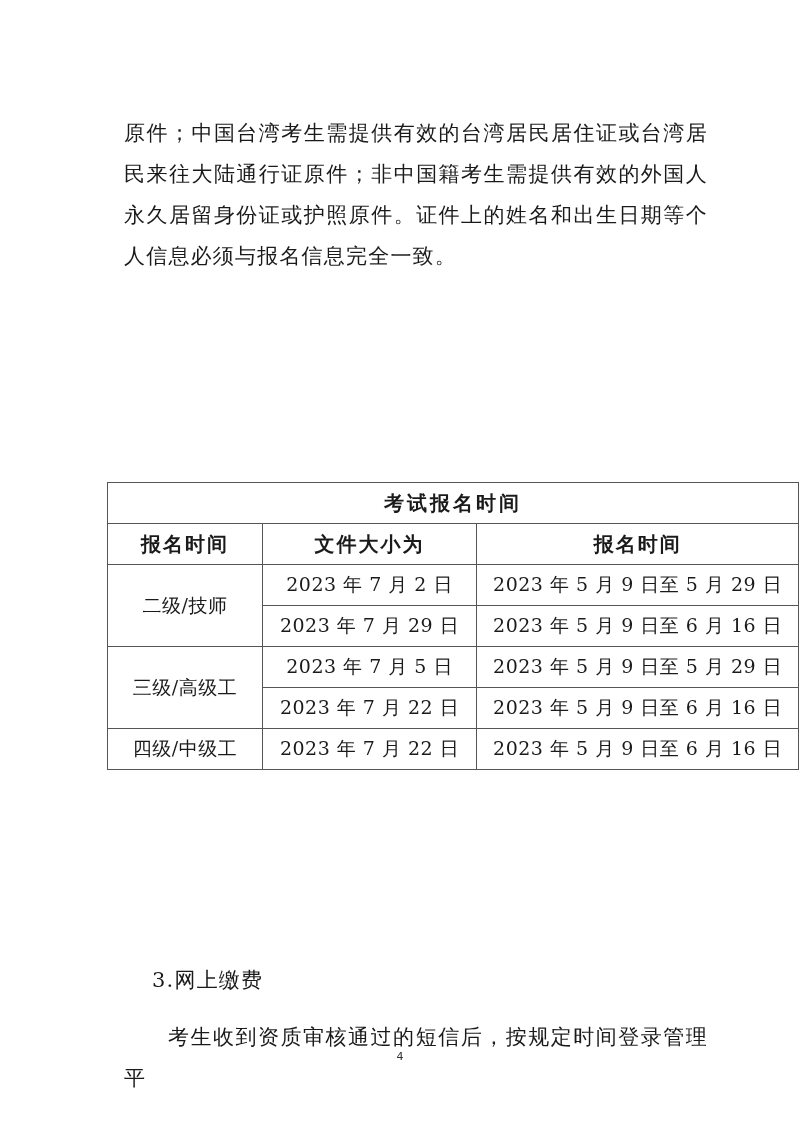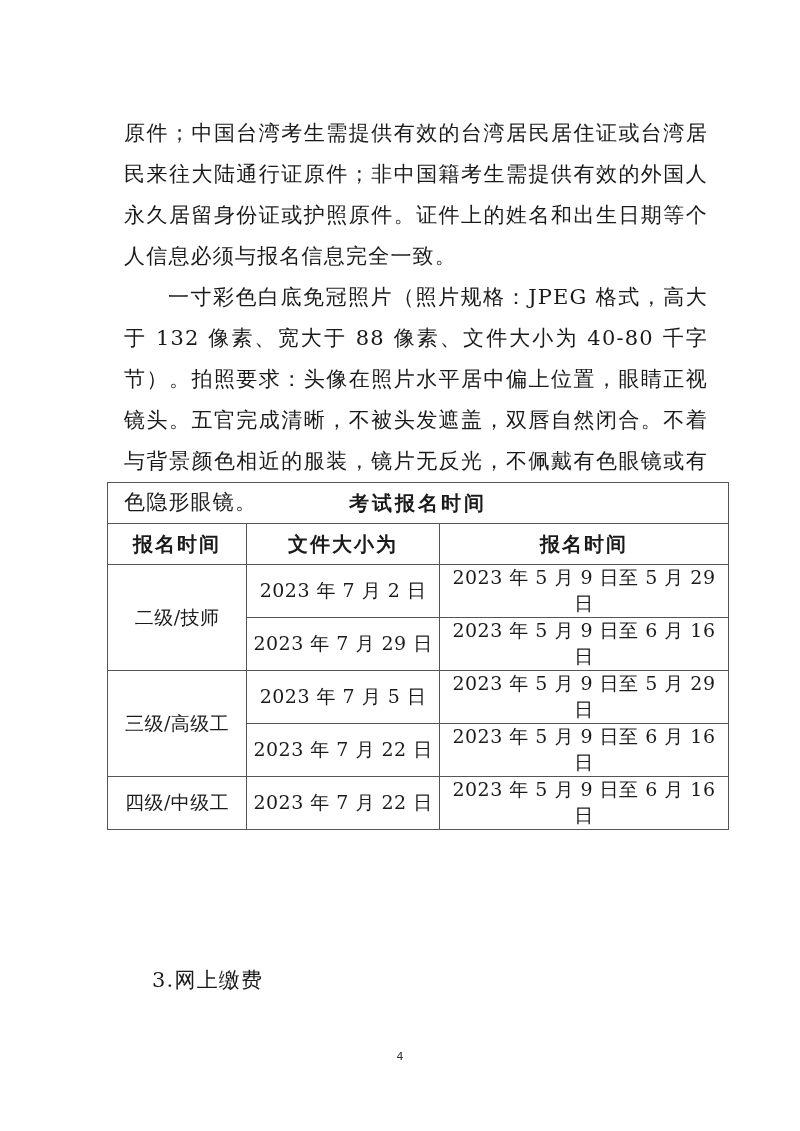--- a/index.html
+++ b/index.html
@@ -37,21 +37,21 @@
       left: 152px;
       font-size: 21px;
       line-height: 41px;
       letter-spacing: 1.2px;
       margin: 0;
     }
     table.exam {
       position: absolute;
       left: 107px;
       top: 482px;
-      width: 622px;
+      width: 692px;
       border-collapse: collapse;
       font-size: 19px;
       letter-spacing: 0.5px;
     }
     table.exam td, table.exam th {
       border: 1px solid #555;
       text-align: center;
       vertical-align: middle;
       padding: 0;
       height: 40px;
@@ -77,21 +77,20 @@
       color: #333;
     }
   </style>
 </head>
 <body>
 
 <div class="page">
 
   <p class="para" style="top:97px;">原件；中国台湾考生需提供有效的台湾居民居住证或台湾居民来往大陆通行证原件；非中国籍考生需提供有效的外国人永久居留身份证或护照原件。证件上的姓名和出生日期等个人信息必须与报名信息完全一致。</p>
 
-  <p class="para indent" style="top:261px;">一寸彩色白底免冠照片（照片规格：JPEG 格式，高大于 132 像素、宽大于 88 像素、文件大小为 40-80 千字节）。拍照要求：头像在照片水平居中偏上位置，眼睛正视镜头。五官完成清晰，不被头发遮盖，双唇自然闭合。不着与背景颜色相近的服装，镜片无反光，不佩戴有色眼镜或有色隐形眼镜。</p>
 
 
   <table class="exam">
     <colgroup>
       <col class="col1">
         <col class="col2">
         <col class="col3">
     </colgroup>
     <tbody>
         <tr class="title-row">
@@ -124,15 +123,16 @@
       <td>四级/中级工</td>
       <td>2023 年 7 月 22 日</td>
       <td>2023 年 5 月 9 日至 6 月 16 日</td>
     </tr>
   </tbody>
     </table>
 
 
   <p class="heading" style="top:960px;">3.网上缴费</p>
 
+  <p class="para indent" style="top:1001px;">考生收到资质审核通过的短信后，按规定时间登录管理平</p>
 
   <div class="page-number">4</div>
 </div>
 
 </body></html>

